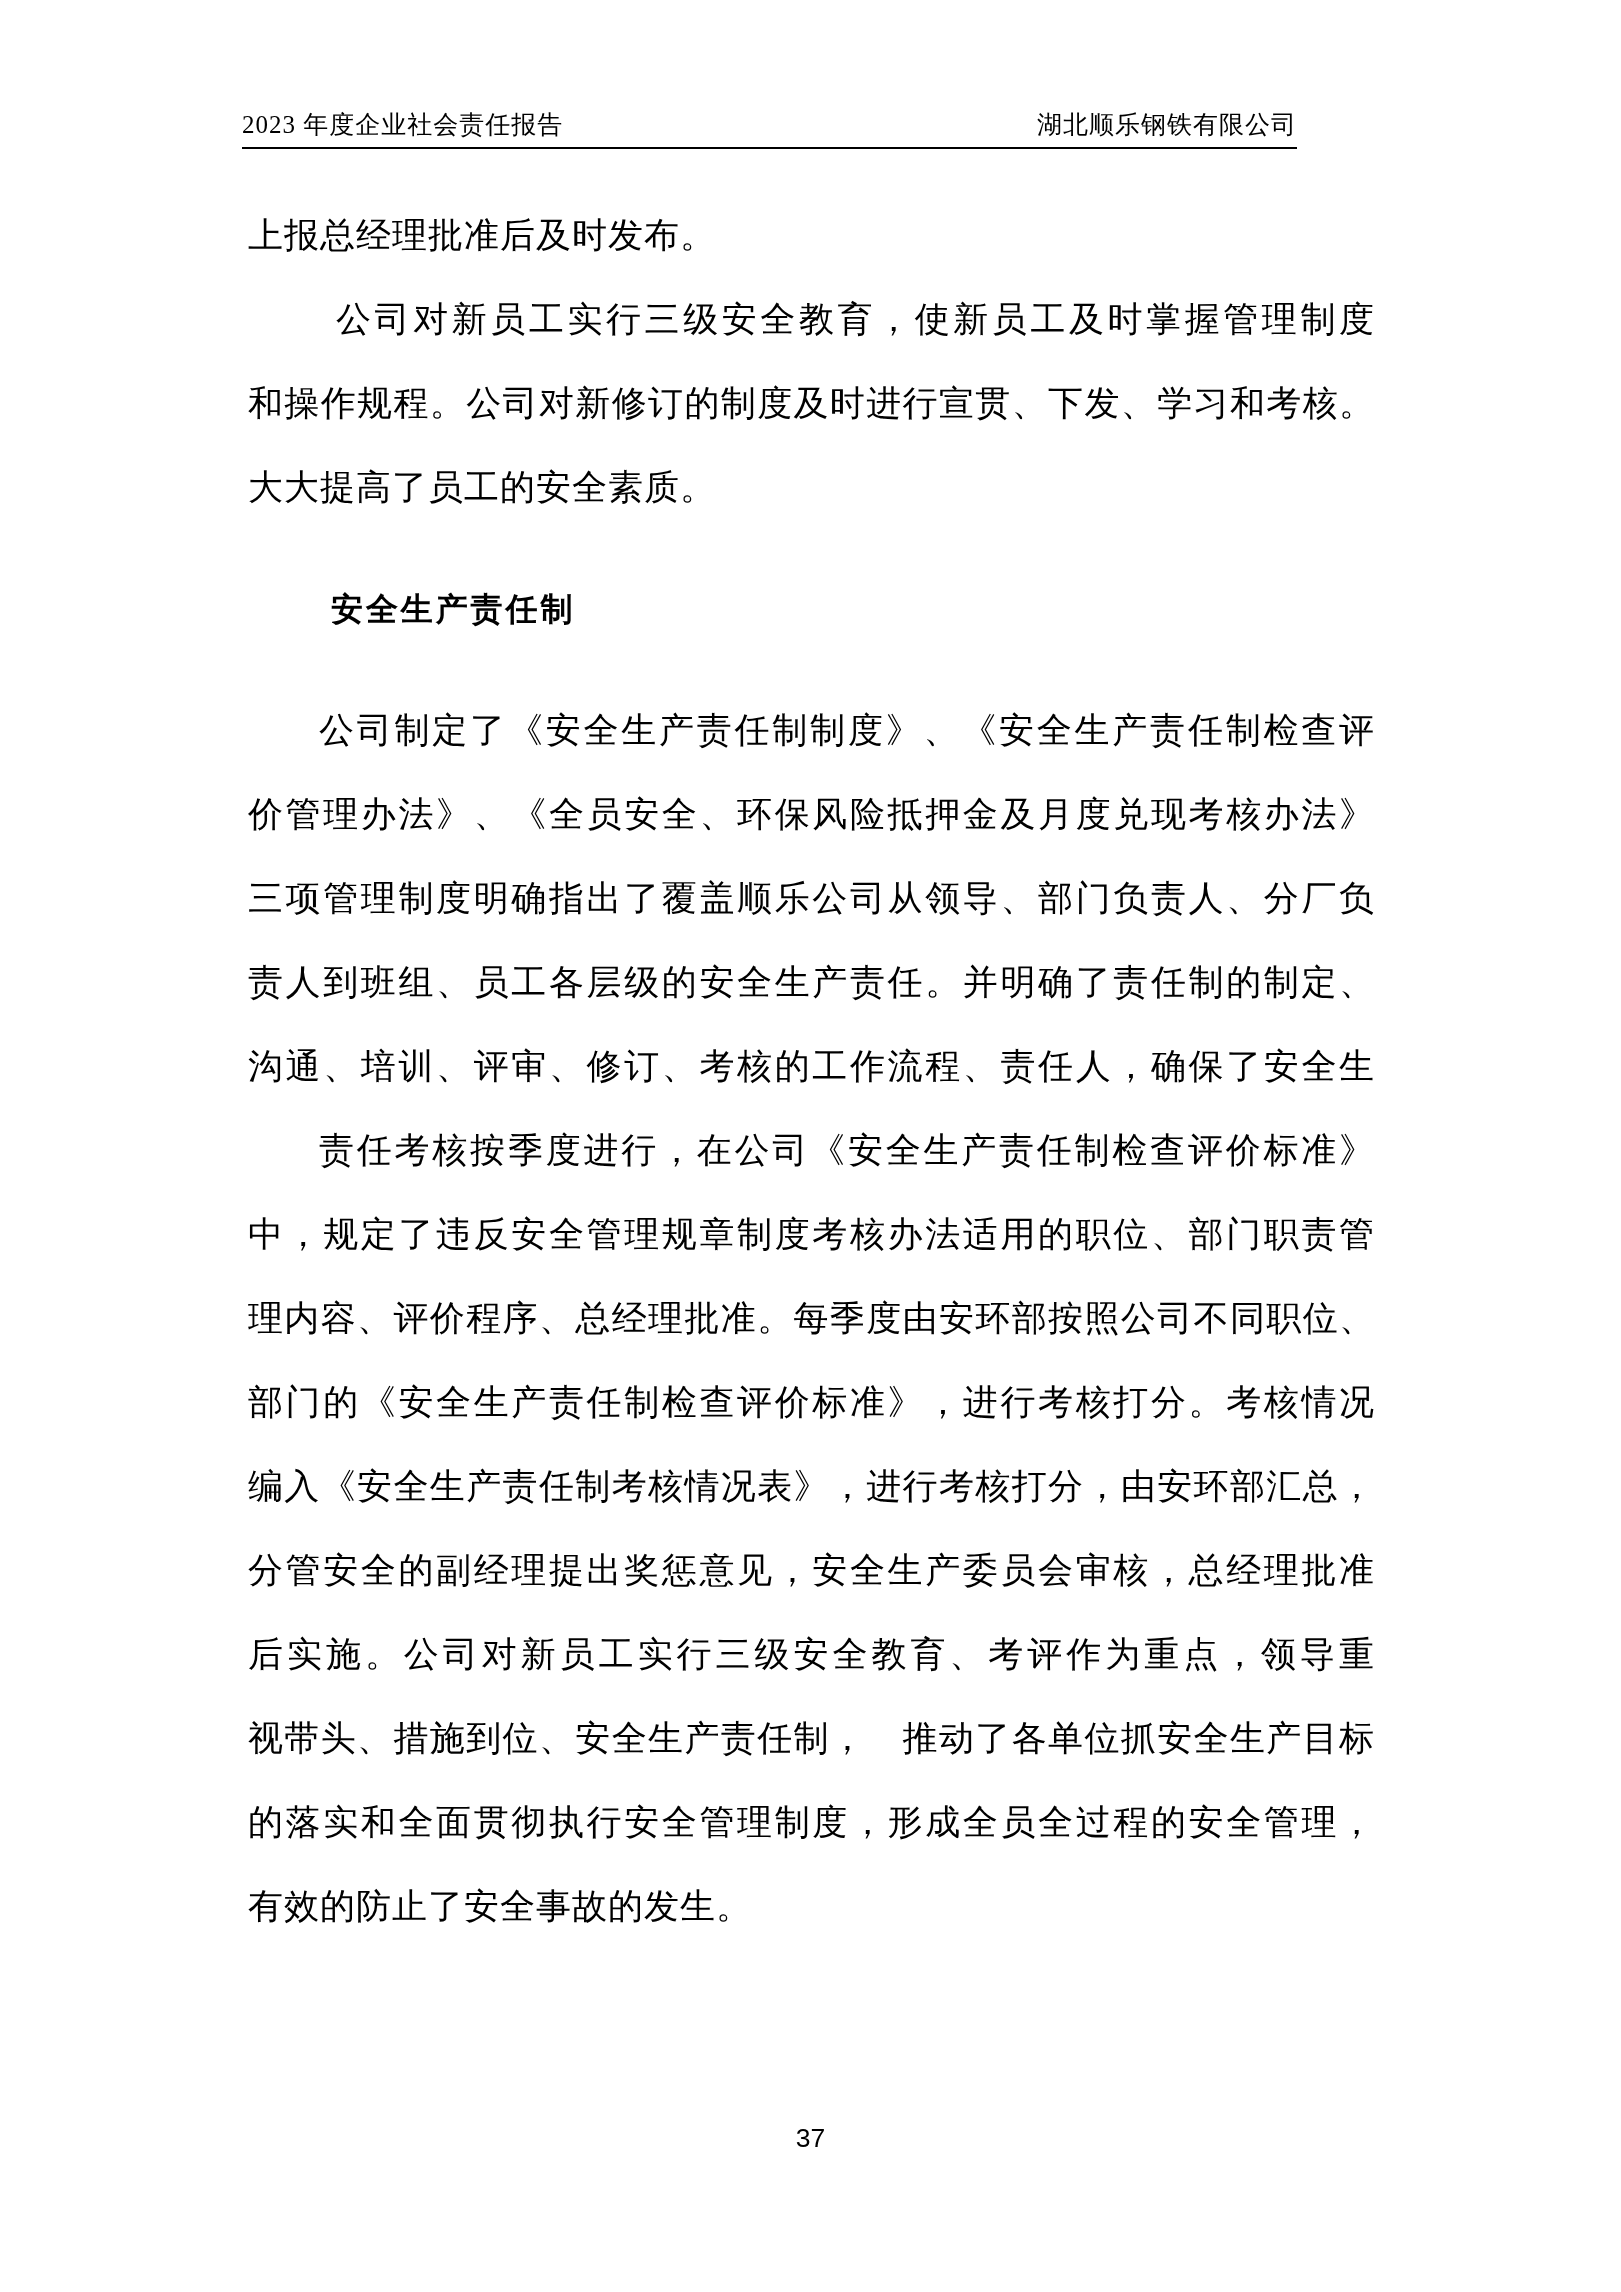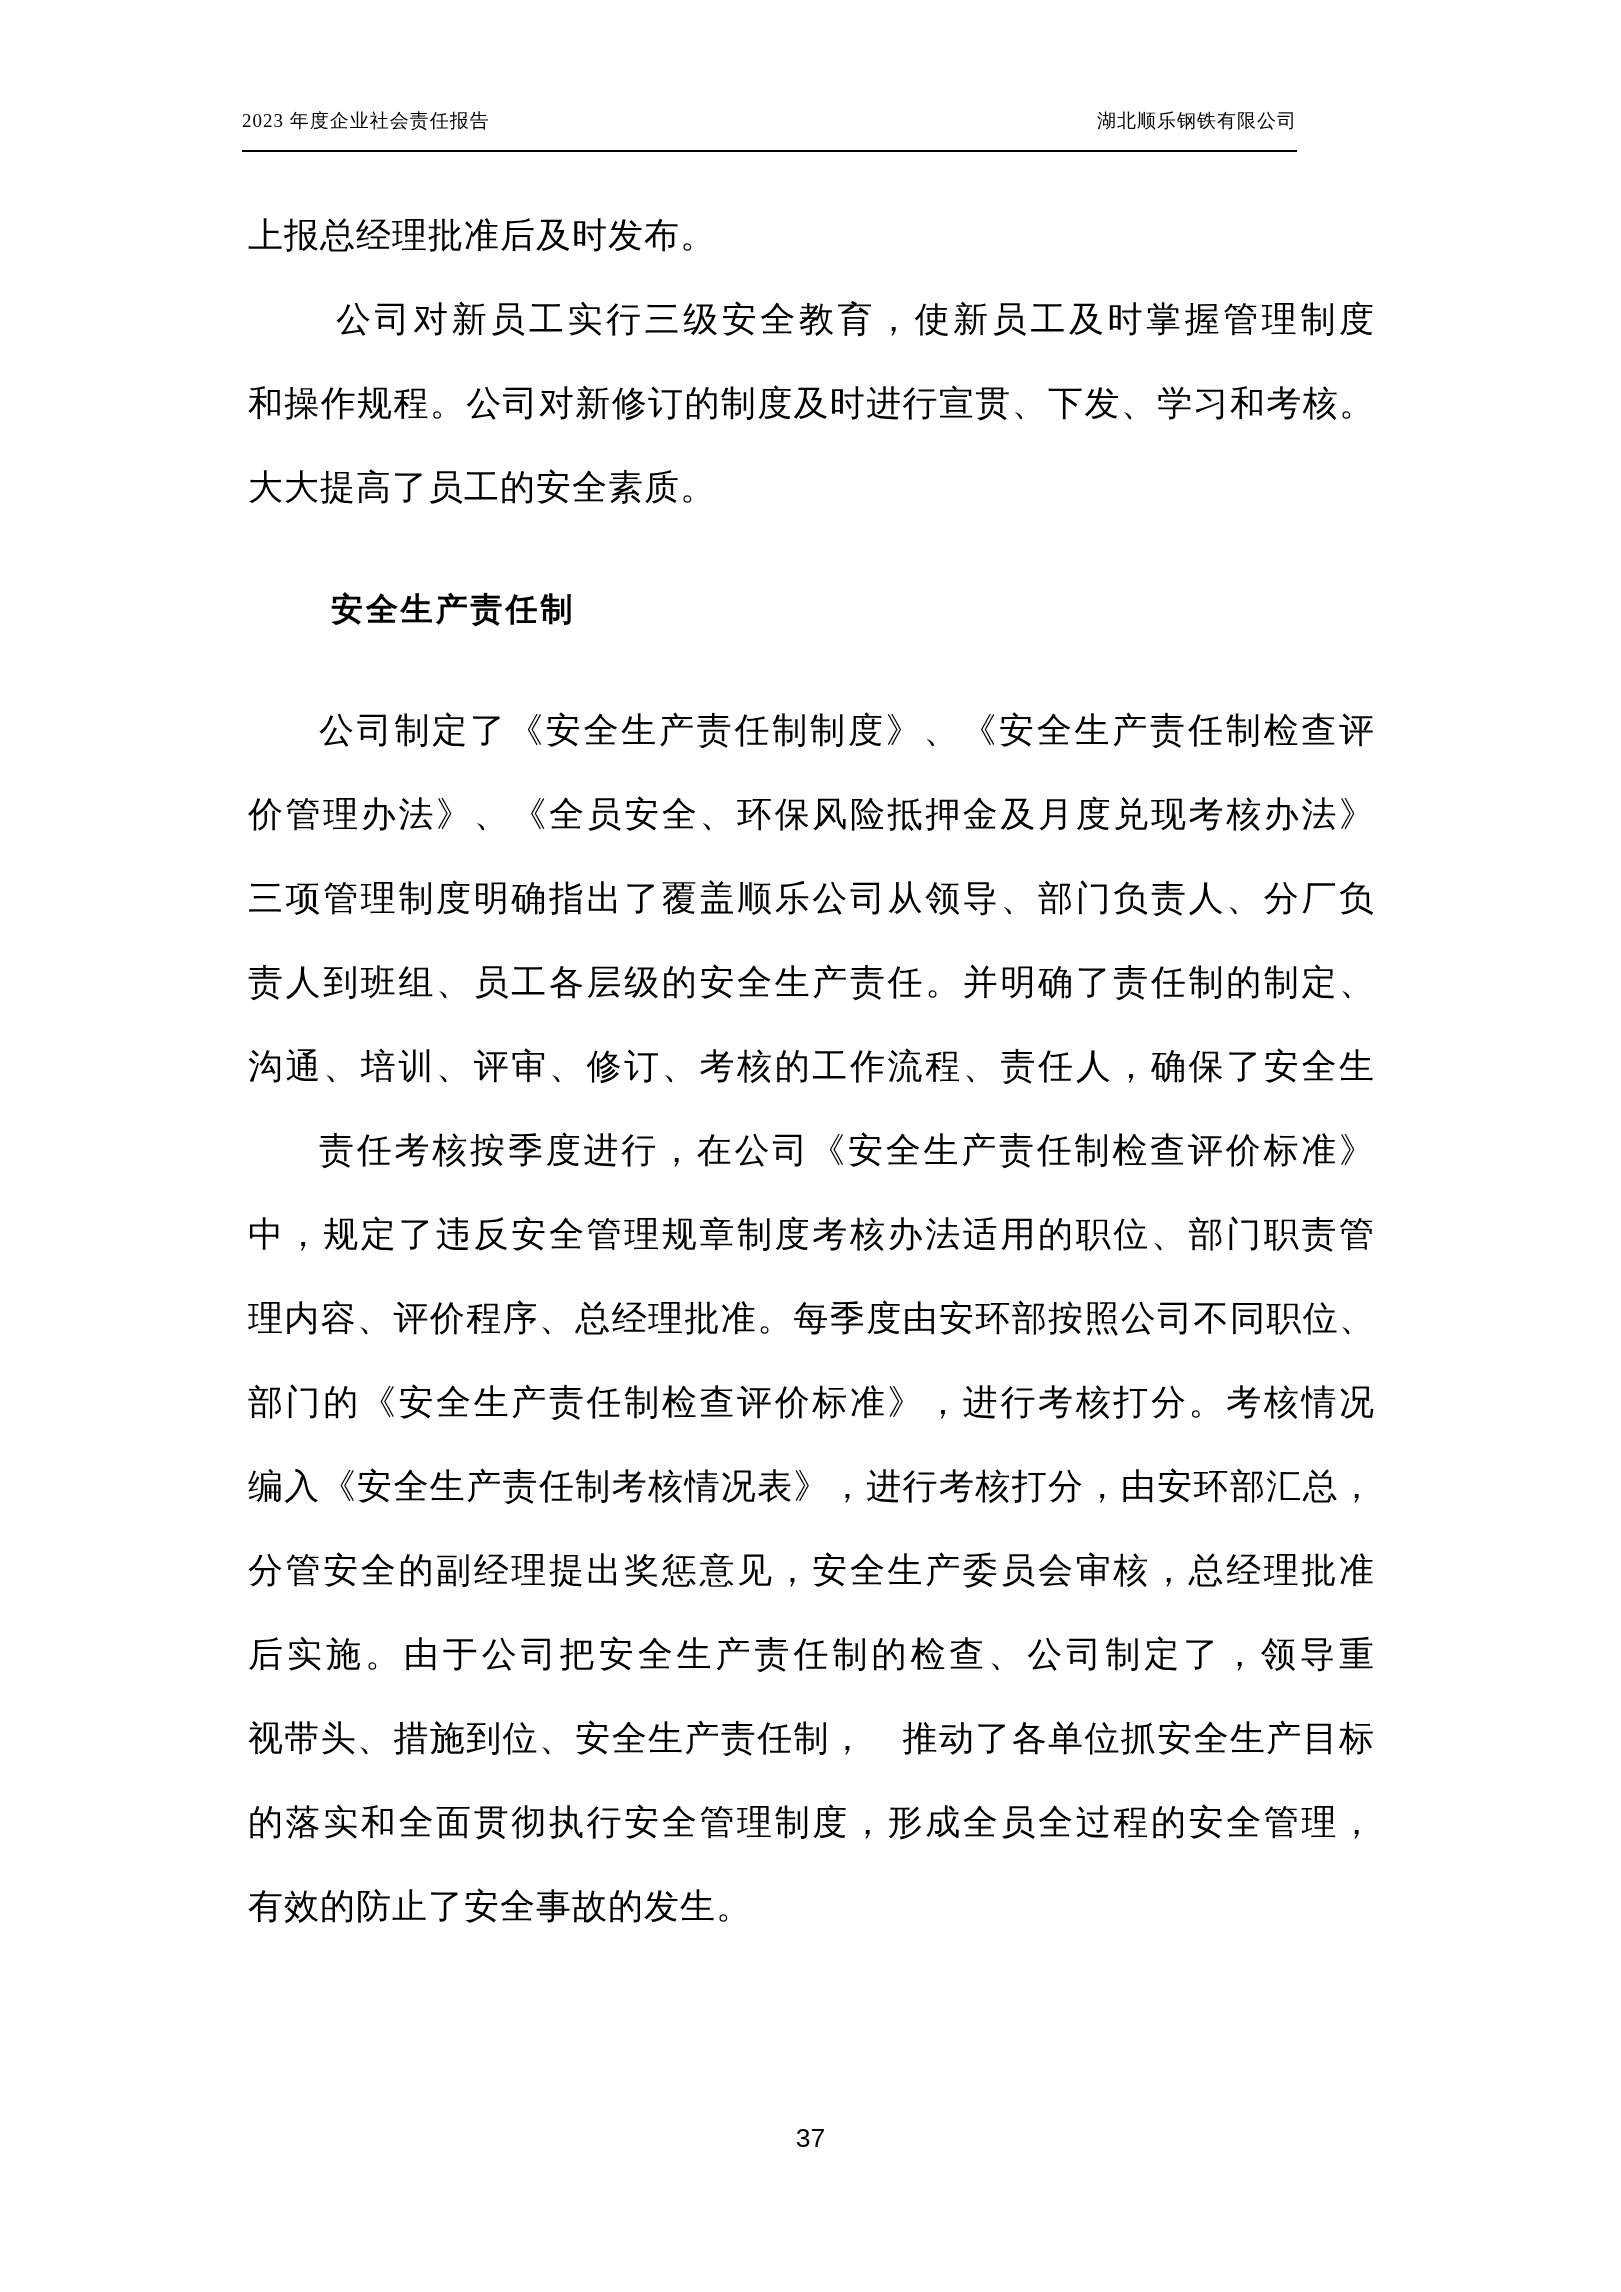--- a/index.html
+++ b/index.html
@@ -15,22 +15,22 @@
   
   .hdr {
     position: absolute;
     left: 242px;
     top: 108px;
     width: 1055px;
     display: flex;
     justify-content: space-between;
     align-items: flex-end;
     border-bottom: 2.9px solid #000;
-    padding-bottom: 16px;
-    font-size: 19px;
+    padding-bottom: 6px;
+    font-size: 25px;
     letter-spacing: 1px;
     white-space: nowrap;
   }
   
   .body-text {
     position: absolute;
     left: 248px;
     top: 194px;
     width: 1127px;
     font-size: 35px;
@@ -101,21 +101,21 @@
       <div class="tline">沟通、培训、评审、修订、考核的工作流程、责任人，确保了安全生</div>
     </div>
 
     <div>
       <div class="tline ind">责任考核按季度进行，在公司《安全生产责任制检查评价标准》</div>
       <div class="tline">中，规定了违反安全管理规章制度考核办法适用的职位、部门职责管</div>
       <div class="tline">理内容、评价程序、总经理批准。每季度由安环部按照公司不同职位、</div>
       <div class="tline">部门的《安全生产责任制检查评价标准》，进行考核打分。考核情况</div>
       <div class="tline">编入《安全生产责任制考核情况表》，进行考核打分，由安环部汇总，</div>
       <div class="tline">分管安全的副经理提出奖惩意见，安全生产委员会审核，总经理批准</div>
-      <div class="tline">后实施。由于公司把安全生产责任制的检查、公司制定了，领导重</div>
+      <div class="tline">后实施。公司对新员工实行三级安全教育、考评作为重点，领导重</div>
       <div class="tline">视带头、措施到位、安全生产责任制，　推动了各单位抓安全生产目标</div>
       <div class="tline">的落实和全面贯彻执行安全管理制度，形成全员全过程的安全管理，</div>
       <div class="tline end">有效的防止了安全事故的发生。</div>
     </div>
 
   </div>
 
   <div class="ftr">
     <span>37</span>
   </div>

